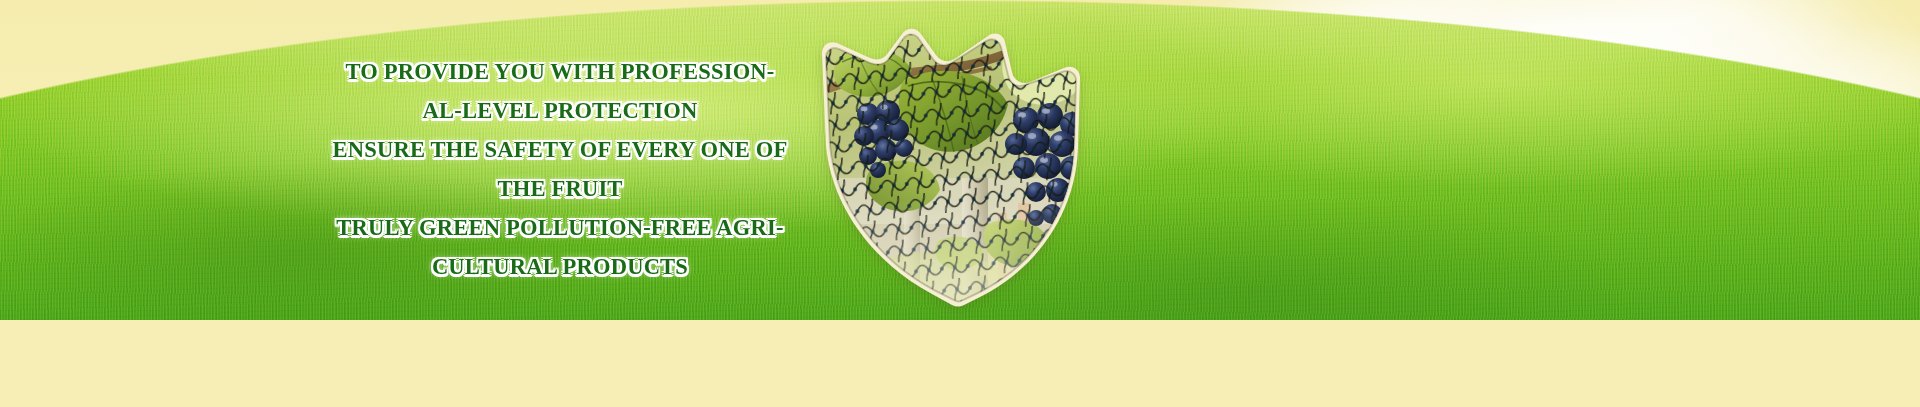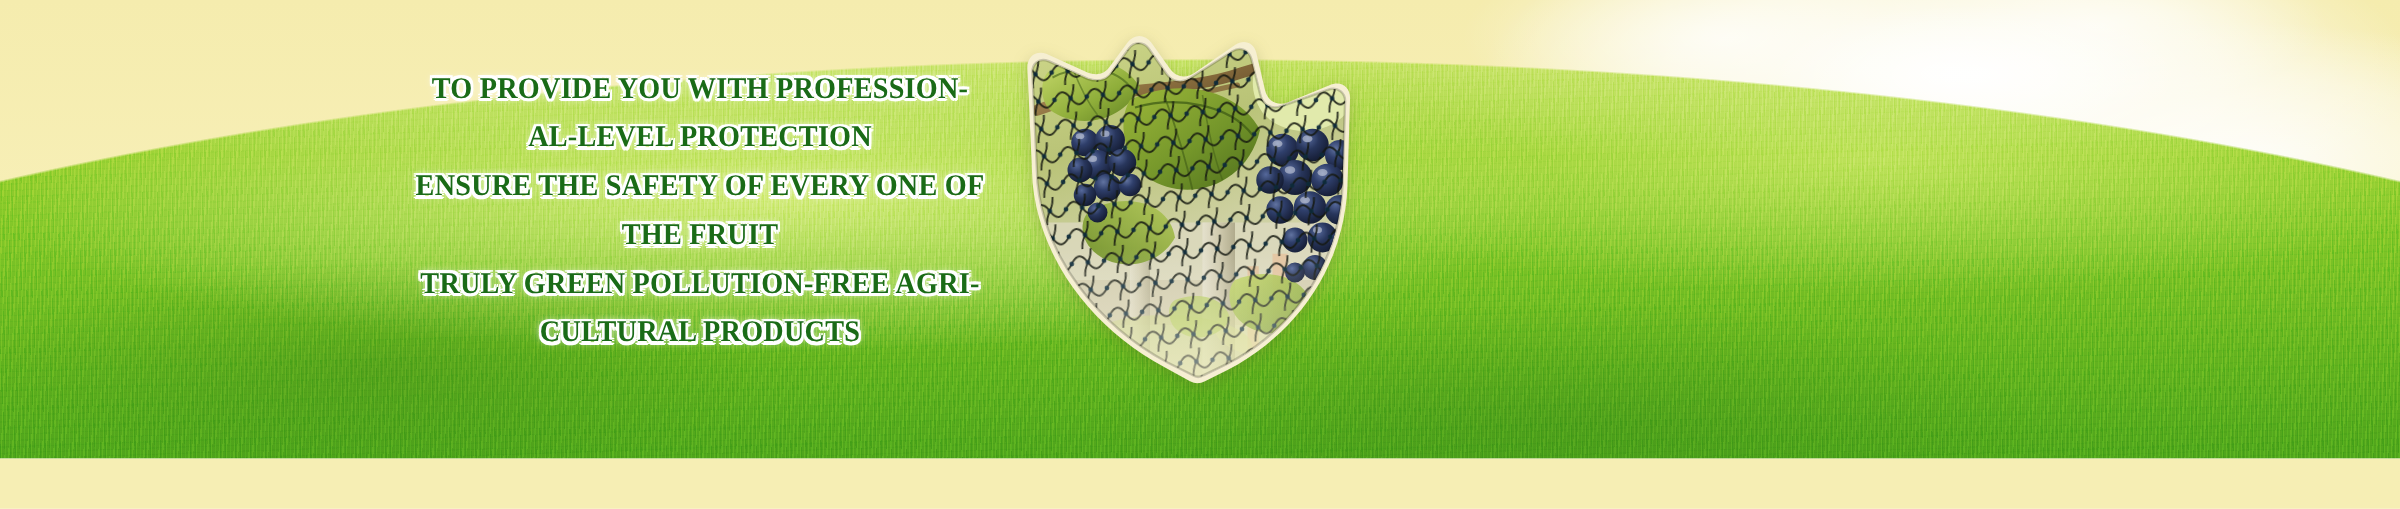--- a/index.html
+++ b/index.html
@@ -3,21 +3,21 @@
 <meta charset="utf-8">
 <title>Banner</title>
 <style>
   html,body{margin:0;padding:0;}
   body{
     width:1920px;height:407px;overflow:hidden;
     font-family:"Liberation Serif", serif;
     background:#f6eeb4;
   }
   .banner{
-    position:relative;width:1920px;height:367px;overflow:hidden;
+    position:relative;width:1920px;height:320px;overflow:hidden;
     background:linear-gradient(180deg,#f7efb5 0%,#f8f1bb 40%,#fbf6cd 72%,#fdfae1 100%);
   }
 
   
   .sky{
     position:absolute;left:0;top:0;width:1920px;height:300px;
     background:
       radial-gradient(ellipse 520px 190px at 1560px 60px, rgba(255,255,255,.95) 0%, rgba(255,255,255,.55) 42%, rgba(255,255,255,0) 72%),
       radial-gradient(ellipse 420px 150px at 1790px 130px, rgba(255,255,255,.92) 0%, rgba(255,255,255,.45) 45%, rgba(255,255,255,0) 75%),
       radial-gradient(ellipse 300px 110px at 1380px 30px, rgba(255,255,255,.70) 0%, rgba(255,255,255,0) 70%),

